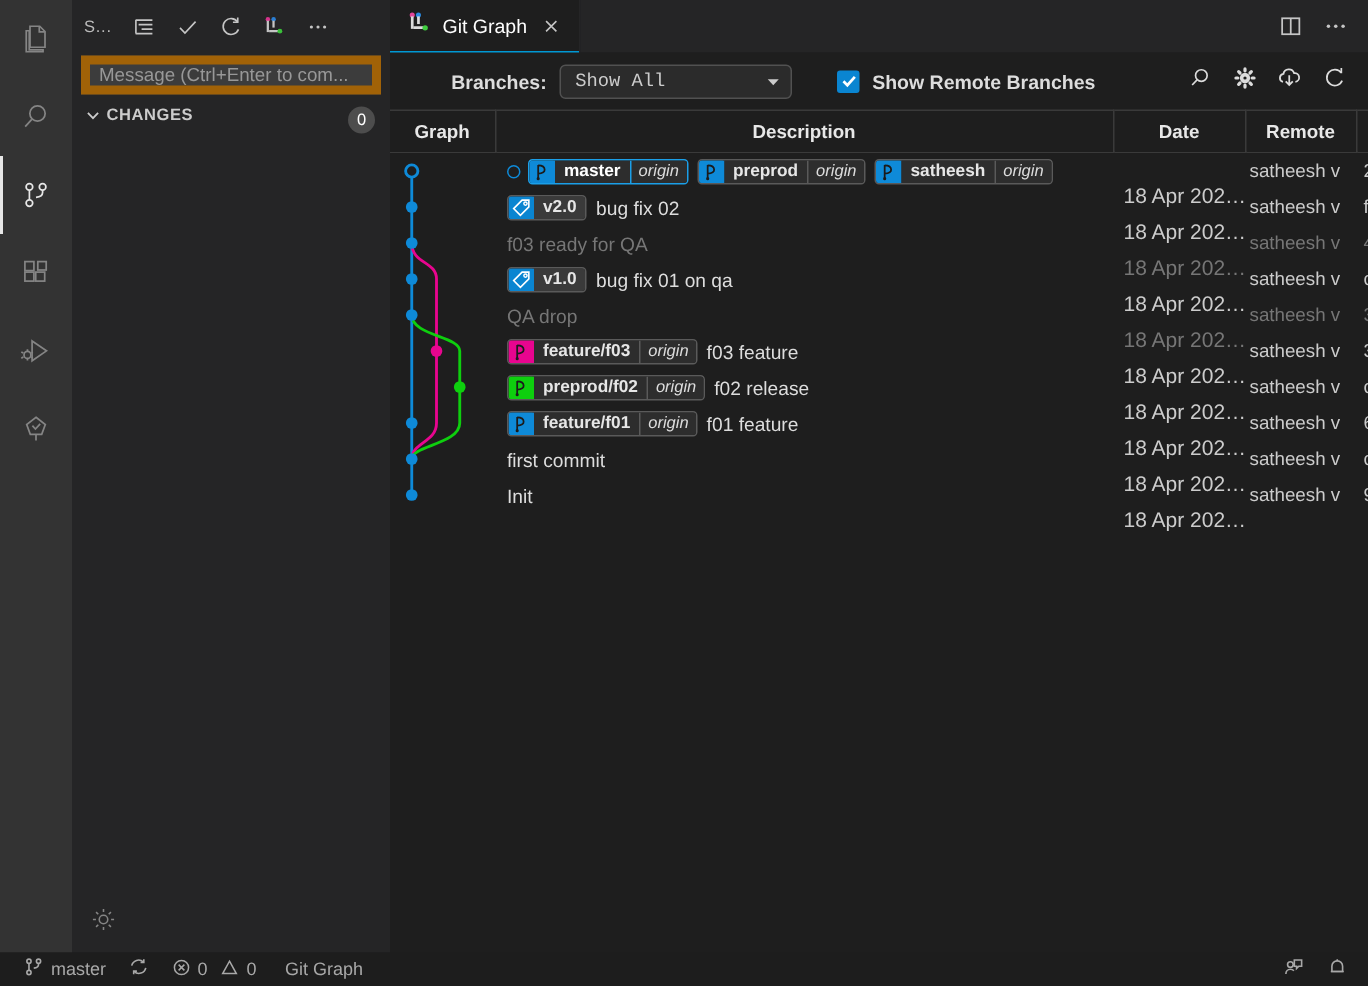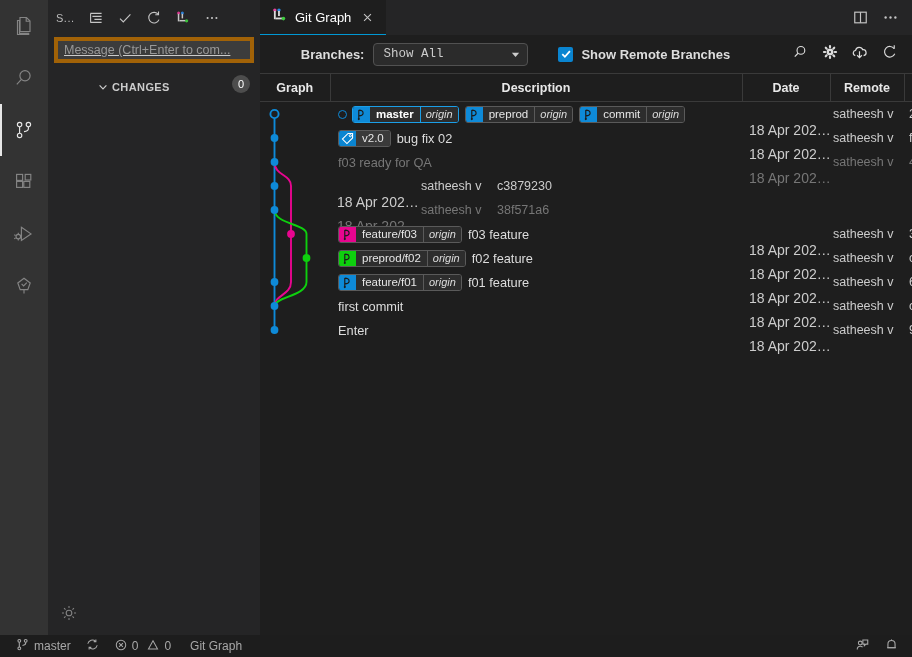--- a/index.html
+++ b/index.html
@@ -51,29 +51,29 @@
   }
   .tb-btn {
     width: 28px; height: 22px; border-radius: 4px;
     display: flex; align-items: center; justify-content: center;
     cursor: pointer;
   }
   .tb-btn svg { display: block; }
   .tb-btn .stroke { fill: none; stroke: #c5c5c5; stroke-width: 1.1; }
   #commit-msg-input {
     margin: 2px 6px 0 6px; height: 26px;
-    background: #3c3c3c; border: 4px solid #a16207;
+    background: #3c3c3c; border: 6px solid #a16207;
     color: #cccccc; font-size: 12.5px;
     font-family: "Liberation Sans", sans-serif;
-    padding: 0 6px; outline: none; border-radius: 0; text-decoration: underline;
+    padding: 0 6px; outline: none; border-radius: 0;
   }
   #commit-msg-input::placeholder { color: #989898; }
   #changes-section {
     margin-top: 8px; height: 22px;
-    display: flex; align-items: flex-end; padding: 0 10px 0 8px; cursor: pointer; margin-left: 41px;
+    display: flex; align-items: flex-start; padding: 0 10px 0 8px; cursor: pointer;
   }
   #changes-chevron { margin-right: 3px; display: flex; }
   #changes-chevron .stroke { fill: none; stroke: #cccccc; stroke-width: 1.2; }
   #changes-label {
     font-size: 11px; font-weight: bold; letter-spacing: .4px;
     color: #cccccc; flex: 1 1 auto;
   }
   #changes-count {
     min-width: 18px; height: 18px; border-radius: 9px;
     background: #4d4d4d; color: #ffffff;
@@ -186,21 +186,21 @@
     border: 1px solid #5a5a5a; flex: 0 0 auto; max-width: none;
   }
   .ref.head { border-color: #1b9fe8; }
   .ref-icon {
     width: 17px; display: flex; align-items: center; justify-content: center;
     flex: 0 0 17px;
   }
   .ref-icon svg { display: block; }
   .ref-name {
     display: flex; align-items: center; padding: 0 6px;
-    font-size: 11.5px; color: #e6e6e6; background: #2d2d2d; white-space: nowrap;
+    font-size: 11.5px; color: #e6e6e6; background: #2d2d2d; white-space: nowrap; font-weight: bold;
   }
   .ref.head .ref-name { font-weight: bold; color: #ffffff; }
   .ref-remote {
     display: flex; align-items: center; padding: 0 5px;
     font-size: 11px; font-style: italic; color: #dcdcdc;
     background: #2d2d2d; border-left: 1px solid #5a5a5a; white-space: nowrap;
   }
   .ref.head .ref-remote { border-left-color: #1b9fe8; }
   .ref.tag .ref-name { background: #3a3a3a; }
 
@@ -530,21 +530,21 @@
                     <span class="ref-remote">origin</span>
                   </span>
                   <span class="ref branch">
                     <span class="ref-icon" style="background: rgb(14, 138, 216);">
                       <svg width="15" height="15" viewBox="0 0 16 16">
                         <rect x="-1" y="-1" width="18" height="18" fill="#0e8ad8"></rect>
                         <path d="M5.1 3.2v9.6M5.1 3.4c2.6 0 4.6 1 4.6 3.2 0 1.9-1.8 2.6-4.6 2.8" stroke="#1b1b1b" stroke-width="1.25" fill="none"></path>
                         <circle cx="5.1" cy="12.9" r="1.1" fill="#1b1b1b"></circle>
                       </svg>
                     </span>
-                    <span class="ref-name">commit</span>
+                    <span class="ref-name">satheesh</span>
                     <span class="ref-remote">origin</span>
                   </span>
                 </div>
                 <div class="cell-date">18 Apr 202…</div>
                 <div class="cell-author">satheesh v</div>
                 <div class="cell-commit">29bda252</div>
               </div>
               <div class="commit-row">
                 <div class="cell-graph"></div>
                 <div class="cell-desc">
@@ -568,26 +568,42 @@
                 <div class="cell-graph"></div>
                 <div class="cell-desc">
                   <span class="msg">f03 ready for QA</span>
                 </div>
                 <div class="cell-date">18 Apr 202…</div>
                 <div class="cell-author">satheesh v</div>
                 <div class="cell-commit">44aa1c1e</div>
               </div>
               <div class="commit-row">
                 <div class="cell-graph"></div>
+                <div class="cell-desc">
+                  <span class="ref tag">
+                    <span class="ref-icon" style="background: rgb(10, 133, 209);">
+                      <svg width="15" height="15" viewBox="0 0 16 16">
+                        <rect x="-1" y="-1" width="18" height="18" fill="#0a85d1"></rect>
+                        <path d="M8.6 2.6h4.8v4.8l-6 6-4.8-4.8z" stroke="#ffffff" stroke-width="1.15" fill="none"></path>
+                        <circle cx="11" cy="5" r="1.15" fill="none" stroke="#ffffff" stroke-width="1.05"></circle>
+                      </svg>
+                    </span>
+                    <span class="ref-name">v1.0</span>
+                  </span>
+                  <span class="msg">bug fix 01 on qa</span>
+                </div>
                 <div class="cell-date">18 Apr 202…</div>
                 <div class="cell-author">satheesh v</div>
                 <div class="cell-commit">c3879230</div>
               </div>
               <div class="commit-row dim">
                 <div class="cell-graph"></div>
+                <div class="cell-desc">
+                  <span class="msg">QA drop</span>
+                </div>
                 <div class="cell-date">18 Apr 202…</div>
                 <div class="cell-author">satheesh v</div>
                 <div class="cell-commit">38f571a6</div>
               </div>
               <div class="commit-row">
                 <div class="cell-graph"></div>
                 <div class="cell-desc">
                   <span class="ref branch">
                     <span class="ref-icon" style="background: rgb(232, 5, 143);">
                       <svg width="15" height="15" viewBox="0 0 16 16">
@@ -612,21 +628,21 @@
                     <span class="ref-icon" style="background: rgb(14, 207, 14);">
                       <svg width="15" height="15" viewBox="0 0 16 16">
                         <rect x="-1" y="-1" width="18" height="18" fill="#0ecf0e"></rect>
                         <path d="M5.1 3.2v9.6M5.1 3.4c2.6 0 4.6 1 4.6 3.2 0 1.9-1.8 2.6-4.6 2.8" stroke="#1b1b1b" stroke-width="1.25" fill="none"></path>
                         <circle cx="5.1" cy="12.9" r="1.1" fill="#1b1b1b"></circle>
                       </svg>
                     </span>
                     <span class="ref-name">preprod/f02</span>
                     <span class="ref-remote">origin</span>
                   </span>
-                  <span class="msg">f02 feature</span>
+                  <span class="msg">f02 release</span>
                 </div>
                 <div class="cell-date">18 Apr 202…</div>
                 <div class="cell-author">satheesh v</div>
                 <div class="cell-commit">cae40cba</div>
               </div>
               <div class="commit-row">
                 <div class="cell-graph"></div>
                 <div class="cell-desc">
                   <span class="ref branch">
                     <span class="ref-icon" style="background: rgb(14, 138, 216);">
@@ -650,21 +666,21 @@
                 <div class="cell-desc">
                   <span class="msg">first commit</span>
                 </div>
                 <div class="cell-date">18 Apr 202…</div>
                 <div class="cell-author">satheesh v</div>
                 <div class="cell-commit">c664b199</div>
               </div>
               <div class="commit-row">
                 <div class="cell-graph"></div>
                 <div class="cell-desc">
-                  <span class="msg">Enter</span>
+                  <span class="msg">Init</span>
                 </div>
                 <div class="cell-date">18 Apr 202…</div>
                 <div class="cell-author">satheesh v</div>
                 <div class="cell-commit">91c4bbab</div>
               </div>
             </div>
         </div>
       </div>
     </div>
   </div>

